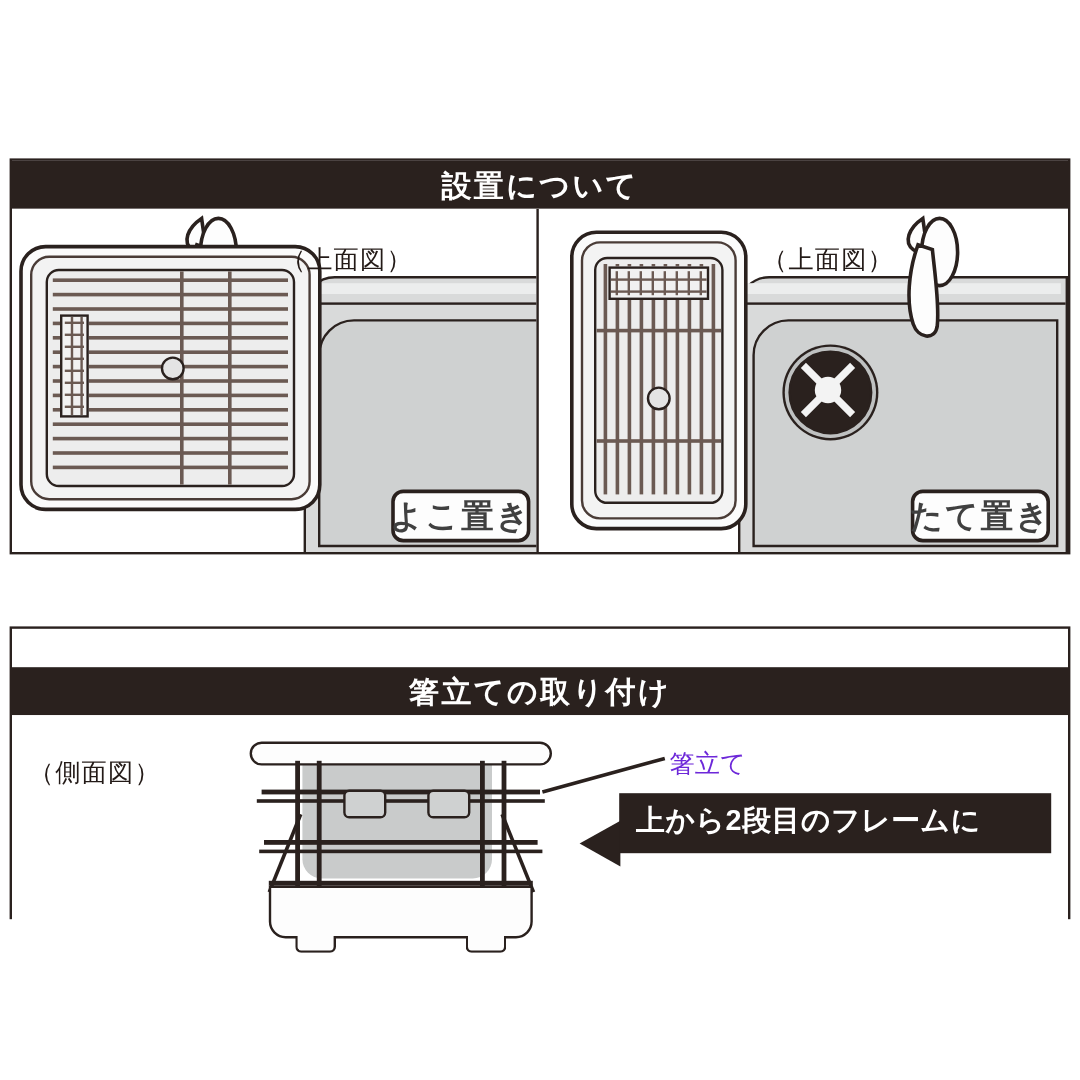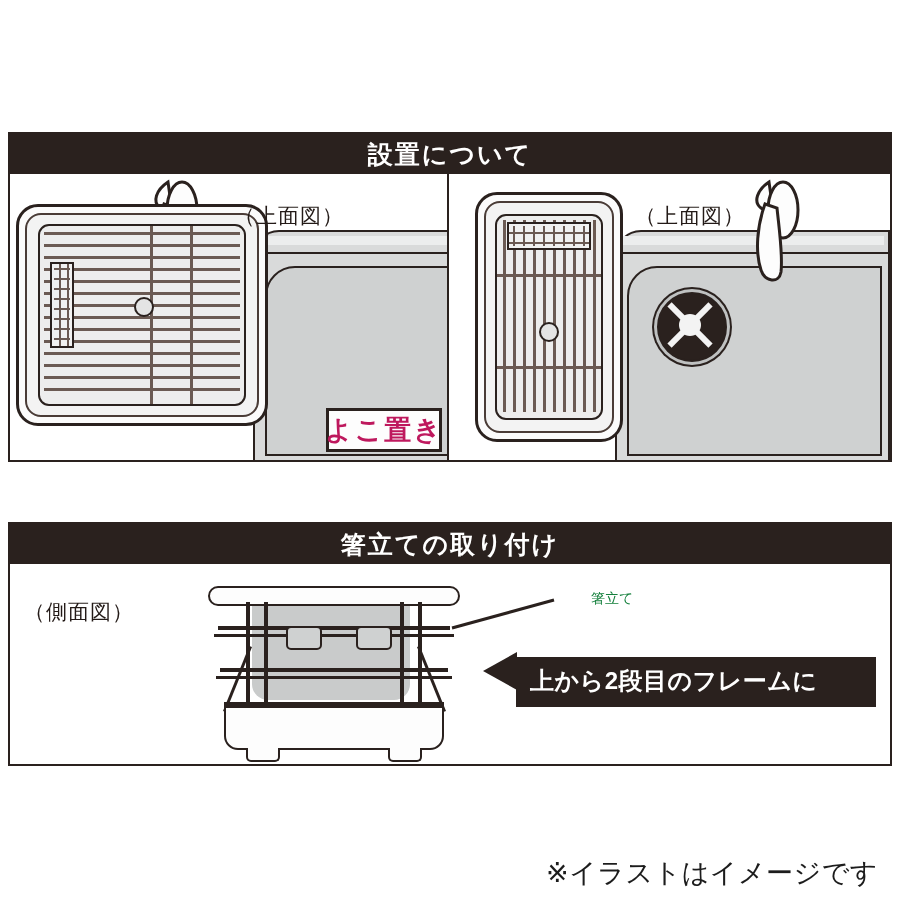--- a/index.html
+++ b/index.html
@@ -84,38 +84,38 @@
     border:2px solid #2a211e;background:#e4e4e4;box-sizing:border-box;
   }
   .basket{
     position:absolute;border:2px solid #2a211e;background:#f1f1f1;
     box-sizing:border-box;overflow:hidden;
   }
   .basket .wire{position:absolute;background:#6b5a53;}
 
   .place-badge{
     position:absolute;
-    background:#fdfdfd;border:3px solid #2a211e;border-radius:0;
+    background:#fdfdfd;border:3px solid #2a211e;border-radius:10px;
     font-size:27px;font-weight:bold;letter-spacing:2px;
-    color:#be185d;
+    color:#404040;
     display:flex;align-items:center;justify-content:center;
     box-sizing:border-box;white-space:nowrap;
     z-index:40;
   }
 
   
   #caption-drain{
     position:absolute;left:6px;top:470px;width:890px;
     font-size:22.5px;font-weight:bold;letter-spacing:-0.3px;
     color:#231a17;white-space:nowrap;
   }
 
   
   #sec-chopstick{left:8px;top:522px;width:884px;height:244px;}
-  #sec-chopstick .sec-header{height:40px;font-size:25px;}
+  #sec-chopstick .sec-header{height:40px;font-size:25px;margin-top:32px;}
   #sec-chopstick .sec-body{height:200px;background:#fff;}
 
   
   .sv{position:absolute;}
   .sv-line{position:absolute;background:#2a211e;}
   .sv-tray{
     position:absolute;background:#fdfdfd;border:2px solid #2a211e;
     box-sizing:border-box;
   }
   .sv-panel{position:absolute;background:#c9cbcb;}
@@ -126,21 +126,21 @@
   .sv-foot{
     position:absolute;background:#fdfdfd;border:2px solid #2a211e;
     border-top:none;border-radius:0 0 5px 5px;box-sizing:border-box;
   }
   .sv-toptray{
     position:absolute;background:#fdfdfd;border:2px solid #2a211e;
     border-radius:10px;box-sizing:border-box;
   }
 
   .leader-label{
-    position:absolute;font-size:14px;color:#15803d;white-space:nowrap;margin-left:33px;
+    position:absolute;font-size:21px;color:#6d28d9;white-space:nowrap;
   }
 
   .callout{
     position:absolute;background:#2a211e;color:#fff;
     font-weight:bold;font-size:24px;line-height:1.28;
     padding:9px 12px 10px 14px;
     box-sizing:border-box;letter-spacing:0.5px;
     z-index:30;
   }
   .callout-arrow{
@@ -277,20 +277,21 @@
             <div class="wire" style="top:2px;left:54px;width:2px;bottom:2px;"></div>
             <div class="wire" style="top:2px;left:64px;width:2px;bottom:2px;"></div>
             <div class="wire" style="top:2px;left:74px;width:2px;bottom:2px;"></div>
             <div class="wire" style="left:0;top:8px;right:0;height:2px;"></div>
             <div class="wire" style="left:0;top:18px;right:0;height:2px;"></div>
           </div>
         </div>
 
         <div class="view-label" style="left:186px;top:28px;">（上面図）</div>
 
+        <div class="place-badge" style="left:310px;top:234px;width:116px;height:44px;">たて置き</div>
       </div>
 
     </div>
   </div>
 
 
   <div class="section" id="sec-chopstick">
     <div class="sec-header">箸立ての取り付け</div>
 
     <div class="sec-body">
@@ -324,22 +325,21 @@
         <div class="sv-foot" style="left:56px;top:174px;width:34px;height:14px;"></div>
         <div class="sv-foot" style="left:198px;top:174px;width:34px;height:14px;"></div>
       </div>
 
       <svg style="position:absolute;left:440px;top:30px;" width="110" height="40" viewBox="0 0 110 40">
         <line x1="2" y1="34" x2="104" y2="6" stroke="#2a211e" stroke-width="3"></line>
       </svg>
       <div class="leader-label" style="left:548px;top:26px;">箸立て</div>
 
       <div class="callout-arrow" style="left:473px;top:88px;"></div>
-      <div class="callout" style="left:506px;top:65px;width:360px;margin-top:28px;">
+      <div class="callout" style="left:506px;top:65px;width:360px;">
         <div>上から2段目のフレームに</div>
       </div>
 
     </div>
   </div>
 
-  <div id="note-illustration">※イラストはイメージです</div>
 
 </div>
 
 </body></html>

